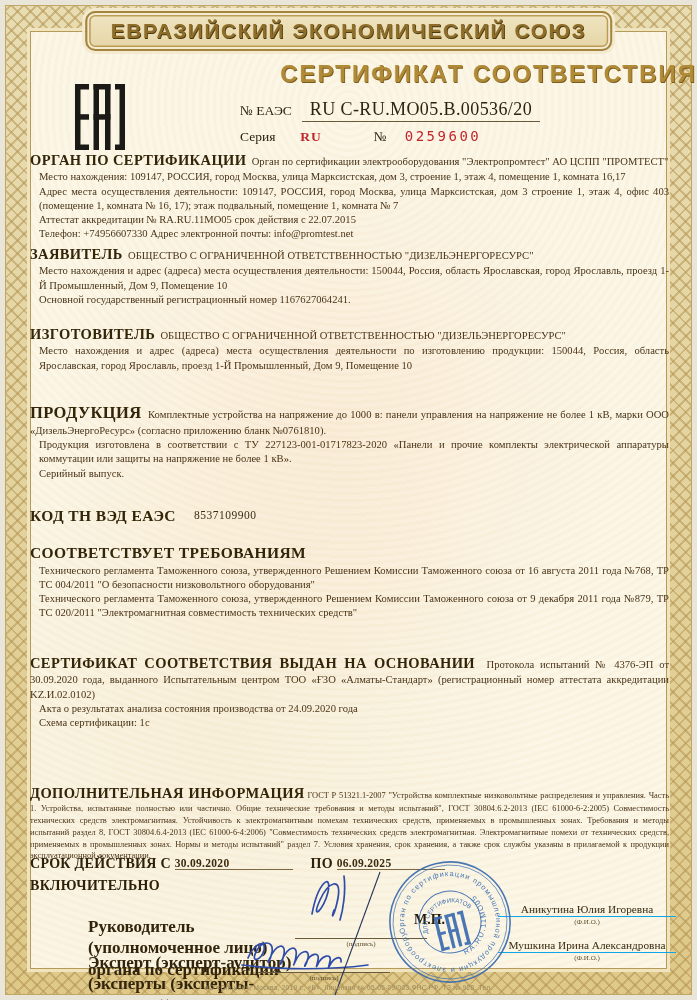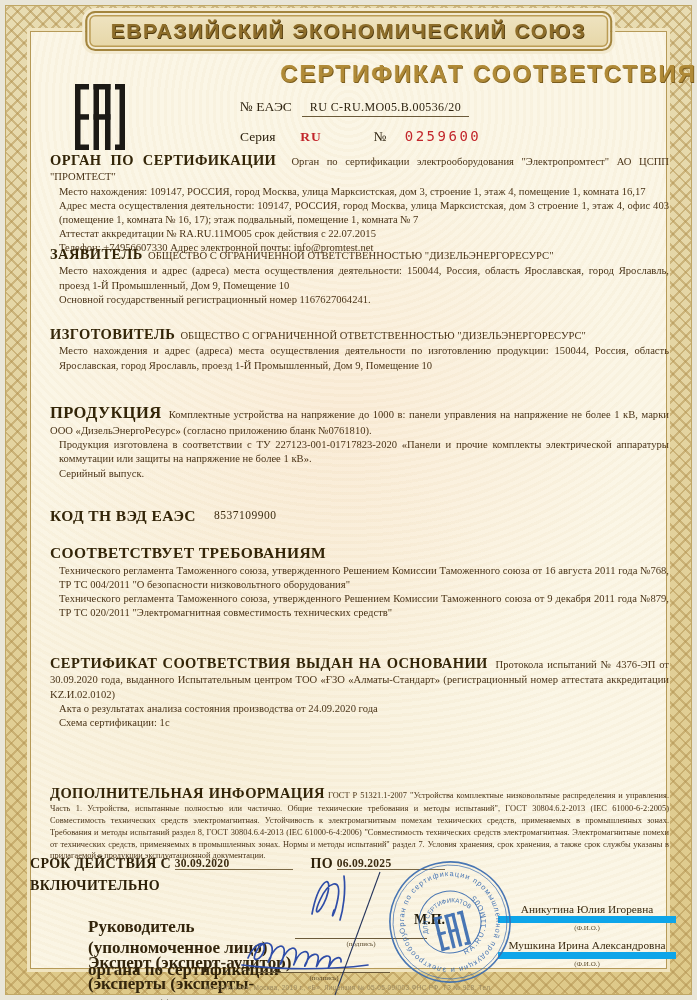--- a/index.html
+++ b/index.html
@@ -27,49 +27,49 @@
     letter-spacing:1.5px;color:#8d6d2a;text-shadow:0.7px 0.9px 0 #4f3a10,-0.5px -0.5px 0 #e3cf9a;}
   
   .eac-logo{position:absolute;left:74px;top:84px;}
   
   .cert-title{position:absolute;left:0;right:0;top:60px;text-align:right;
     font-family:"Liberation Sans",sans-serif;font-weight:bold;font-size:24px;letter-spacing:2px;
     color:#b08a37;text-shadow:0.8px 0.8px 0 #7a5c1d,-0.5px -0.5px 0 #e8d7a6;}
   .num-line{position:absolute;left:240px;top:99px;font-size:14px;color:#2e2310;}
   .num-line .lbl{font-size:13.5px;}
   .num-line .val{display:inline-block;margin-left:10px;padding:0 8px 1px 8px;border-bottom:1px solid #6b5a39;
-    font-size:12px;letter-spacing:.4px;}
+    font-size:18px;letter-spacing:.4px;}
   .series-line{position:absolute;left:240px;top:128px;font-size:13.5px;color:#2e2310;}
   .series-line .ru{color:#c2262b;font-weight:bold;margin-left:25px;letter-spacing:1px;}
   .series-line .no{margin-left:52px;}
   .series-line .serial{color:#c2262b;font-family:"DejaVu Sans Mono",monospace;font-size:14px;
     letter-spacing:2.5px;margin-left:18px;}
   
   .sec{position:absolute;left:30px;right:28px;color:#4a3418;font-size:10.6px;line-height:1.34;
-    text-align:justify;padding-left:20px;}
+    text-align:justify;}
   .sec .h{font-weight:bold;color:#332508;letter-spacing:.4px;}
   .h14{font-size:14.5px;} .h15{font-size:15.5px;} .h16{font-size:16.5px;}
   .sec .body-ind{padding-left:9px;}
   .sec p{margin:0;}
   .tnved-val{font-size:11.5px;margin-left:18px;letter-spacing:.5px;color:#3c2c12;vertical-align:2px;}
   
   .validity{position:absolute;left:30px;top:856px;color:#2e2109;
     font-weight:bold;font-size:14px;letter-spacing:.3px;}
   .validity .date{display:inline-block;width:118px;text-align:left;border-bottom:1px solid #7a6845;
     font-weight:bold;font-size:11.5px;color:#3c2c12;vertical-align:1px;}
   .validity .po{margin-left:14px;}
   .validity .incl{margin-top:6px;}
   
   .sig-label{position:absolute;left:88px;width:205px;font-weight:bold;font-size:17px;
     color:#33250c;line-height:1.25;}
   .sigline{position:absolute;width:132px;text-align:center;}
   .sigline .rule{border-top:1px solid #6b5a39;margin-top:0;}
   .sigline .cap{font-size:7px;color:#5c4b2c;margin-top:1px;}
   .namebox{position:absolute;left:498px;width:178px;text-align:center;font-size:11.3px;color:#3a2a10;}
-  .namebox .nm{padding-bottom:1px;border-bottom:7px solid #0ea5e9;}
+  .namebox .nm{padding-bottom:1px;border-bottom:1px solid #0ea5e9;}
   .namebox .cap{font-size:7px;color:#5c4b2c;margin-top:1px;}
   .mp{position:absolute;left:414px;top:912px;font-weight:bold;font-size:14px;color:#221a08;}
   .stamp{position:absolute;left:386px;top:858px;width:128px;height:128px;transform:rotate(-14deg);
     opacity:.92;pointer-events:none;}
   .ink{position:absolute;left:240px;top:862px;width:250px;height:135px;pointer-events:none;}
   .footer-print{position:absolute;left:0;right:0;bottom:9px;text-align:center;
     font-size:6.5px;color:#9b8a60;font-family:"Liberation Sans",sans-serif;letter-spacing:.3px;}
 </style>
 </head>
 <body>

